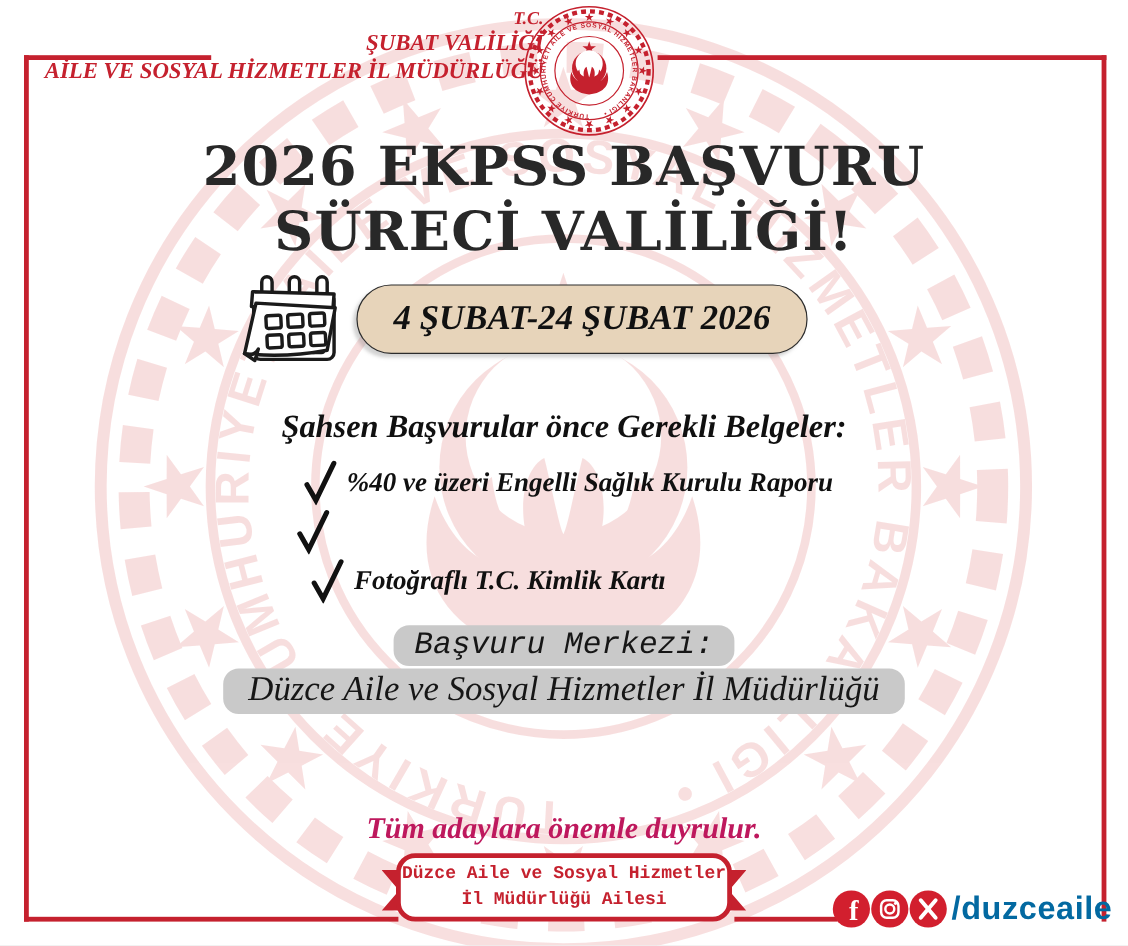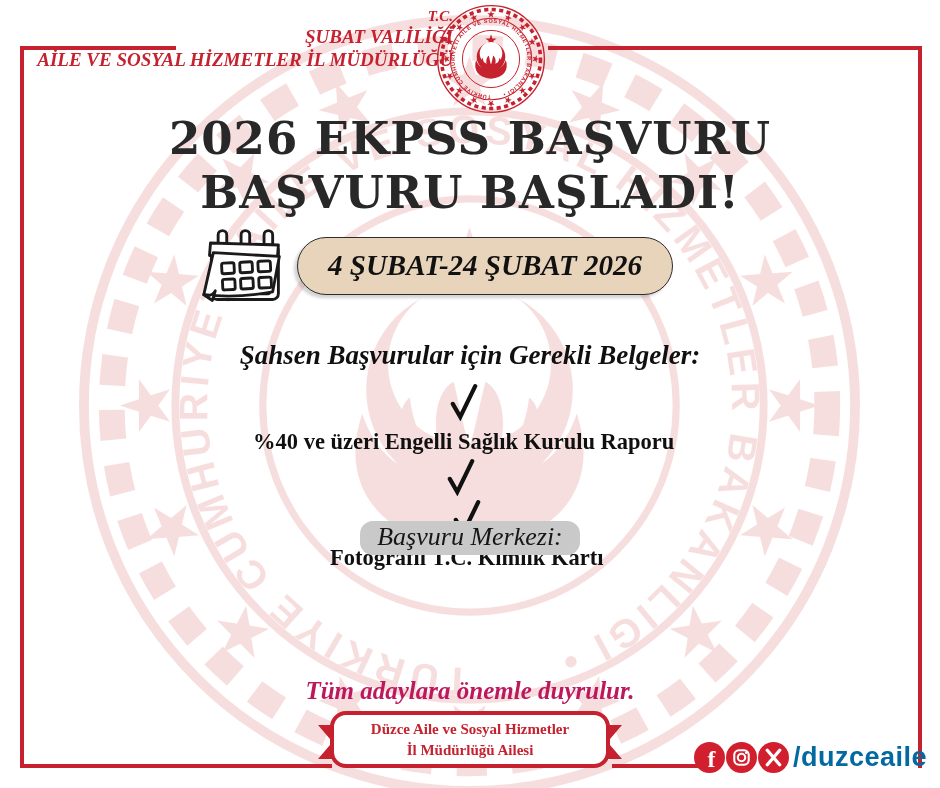--- a/index.html
+++ b/index.html
@@ -29,49 +29,49 @@
   .daterow{left:0;top:226px;width:872px;display:flex;justify-content:center;
     align-items:center;gap:10px;z-index:2;}
   .badge{background:#e7d4ba;border:1.6px solid #2c2c2c;border-radius:30px;
     padding:11px 30px 12px;font-weight:bold;font-style:italic;font-size:29px;
     color:#111;box-shadow:-3px 3px 3px rgba(130,130,130,.35);white-space:nowrap;}
   
   .docshead{left:0;top:340px;width:940px;text-align:center;font-size:27px;
     font-weight:bold;font-style:italic;color:#101010;z-index:2;}
   .checklist{left:247px;top:383px;z-index:2;display:flex;flex-direction:column;gap:3px;}
   .checkrow{display:flex;align-items:center;gap:8px;font-size:22.5px;
-    font-weight:bold;color:#101010;white-space:nowrap;flex-direction:column;}
+    font-weight:bold;font-style:italic;color:#101010;white-space:nowrap;}
   .checkrow:nth-child(1){margin-left:6px;}
   .checkrow:nth-child(3){margin-left:12px;}
   .checkmark{flex:0 0 auto;}
   
   .bars{left:0;top:521px;width:940px;display:flex;flex-direction:column;
     align-items:center;gap:2px;z-index:2;}
   .bar{background:#c9c9c9;border-radius:13px;color:#161616;font-style:italic;
     white-space:nowrap;}
-  .bar1{font-size:26px;padding:1px 17px 3px;}
+  .bar1{font-size:26px;padding:1px 17px 3px;font-family:Liberation Mono, monospace;}
   .bar2{font-size:29px;padding:1px 21px 4px;}
   
   .note{left:0;top:602px;width:940px;text-align:center;z-index:2;
     font-weight:bold;font-style:italic;color:#0d0d0d;font-size:20px;
     line-height:1.17;letter-spacing:-0.2px;}
   .note .detail{margin-top:4px;}
   .note .link{text-decoration:underline;color:#0d0d0d;}
   .closing{left:0;top:677px;width:940px;text-align:center;font-size:25px;
     font-weight:bold;font-style:italic;color:#be185d;z-index:2;}
   
   .wing{position:absolute;background:var(--red);z-index:2;}
   .wing.left{left:318px;top:725px;width:66px;height:34px;
     clip-path:polygon(0 0,100% 0,100% 100%,0 100%,22% 50%);}
   .wing.right{left:556px;top:725px;width:66px;height:34px;
     clip-path:polygon(0 0,100% 0,78% 50%,100% 100%,0 100%);}
   .ribbonbox{position:absolute;left:330px;top:711px;width:280px;height:57px;
     background:#fff;border:4px solid var(--red);border-radius:16px;z-index:3;
     display:flex;flex-direction:column;justify-content:center;align-items:center;
-    font-family:Liberation Serif, serif;font-weight:bold;font-size:15px;
+    font-family:Liberation Mono, monospace;font-weight:bold;font-size:15px;
     color:var(--red);line-height:1.35;box-sizing:border-box;text-align:center;}
   
   .social{position:absolute;left:694px;top:742px;display:flex;align-items:center;
     gap:1px;z-index:3;}
   .sicon{width:31px;height:31px;border-radius:50%;background:#d21f2e;
     display:flex;align-items:center;justify-content:center;flex:0 0 auto;}
   .handle{font-family:"Liberation Sans",sans-serif;font-weight:bold;
     font-size:27px;color:#0369a1;margin-left:3px;letter-spacing:.5px;}
 </style>
 </head>
@@ -133,21 +133,21 @@
     <div class="l1">T.C.</div>
     <div class="l2">ŞUBAT VALİLİĞİ</div>
     <div class="l3">AİLE VE SOSYAL HİZMETLER İL MÜDÜRLÜĞÜ</div>
   </div>
   <svg class="abs logo">
     <use href="#emblem" width="110" height="110"></use>
   </svg>
 
   <div class="abs title">
     <div>2026 EKPSS BAŞVURU</div>
-    <div>BAŞVURU BAŞLADI!</div>
+    <div>SÜRECİ VALİLİĞİ!</div>
   </div>
 
   <div class="abs daterow">
     <svg width="88" height="80" viewBox="0 0 92 80">
       <g stroke="#1a1a1a" fill="#ffffff" stroke-width="3" stroke-linejoin="round" stroke-linecap="round">
         <rect x="20" y="3" width="9" height="18" rx="4.5"></rect>
         <rect x="44" y="3" width="9" height="18" rx="4.5"></rect>
         <rect x="68" y="3" width="9" height="18" rx="4.5"></rect>
         <rect x="13" y="18" width="70" height="57" rx="6"></rect>
         <path d="M12 16 L83 18 L82 31 L11 29 Z"></path>
@@ -162,21 +162,21 @@
           <rect x="62" y="36" width="13" height="11" rx="2"></rect>
           <rect x="24" y="53" width="13" height="11" rx="2"></rect>
           <rect x="43" y="53" width="13" height="11" rx="2"></rect>
           <rect x="62" y="53" width="13" height="11" rx="2"></rect>
         </g>
       </g>
     </svg>
     <div class="badge">4 ŞUBAT-24 ŞUBAT 2026</div>
   </div>
 
-  <div class="abs docshead">Şahsen Başvurular için Gerekli Belgeler:</div>
+  <div class="abs docshead">Şahsen Başvurular önce Gerekli Belgeler:</div>
   <div class="abs checklist">
     <div class="checkrow">
       <svg class="checkmark" width="28" height="38" viewBox="0 0 30 40">
         <path d="M3 22 L11 36 L27 3" stroke="#111" stroke-width="4.5" fill="none" stroke-linecap="round"></path>
       </svg>
       <span>%40 ve üzeri Engelli Sağlık Kurulu Raporu</span>
     </div>
     <div class="checkrow">
       <svg class="checkmark" width="28" height="38" viewBox="0 0 30 40">
         <path d="M3 22 L11 36 L27 3" stroke="#111" stroke-width="4.5" fill="none" stroke-linecap="round"></path>
@@ -185,20 +185,21 @@
     <div class="checkrow">
       <svg class="checkmark" width="28" height="38" viewBox="0 0 30 40">
         <path d="M3 22 L11 36 L27 3" stroke="#111" stroke-width="4.5" fill="none" stroke-linecap="round"></path>
       </svg>
       <span>Fotoğraflı T.C. Kimlik Kartı</span>
     </div>
   </div>
 
   <div class="abs bars">
     <div class="bar bar1">Başvuru Merkezi:</div>
+    <div class="bar bar2">Düzce Aile ve Sosyal Hizmetler İl Müdürlüğü</div>
   </div>
 
 
   <div class="abs closing">Tüm adaylara önemle duyrulur.</div>
 
   <div class="wing left"></div>
   <div class="wing right"></div>
   <div class="ribbonbox">
     <div>Düzce Aile ve Sosyal Hizmetler</div>
     <div>İl Müdürlüğü Ailesi</div>

